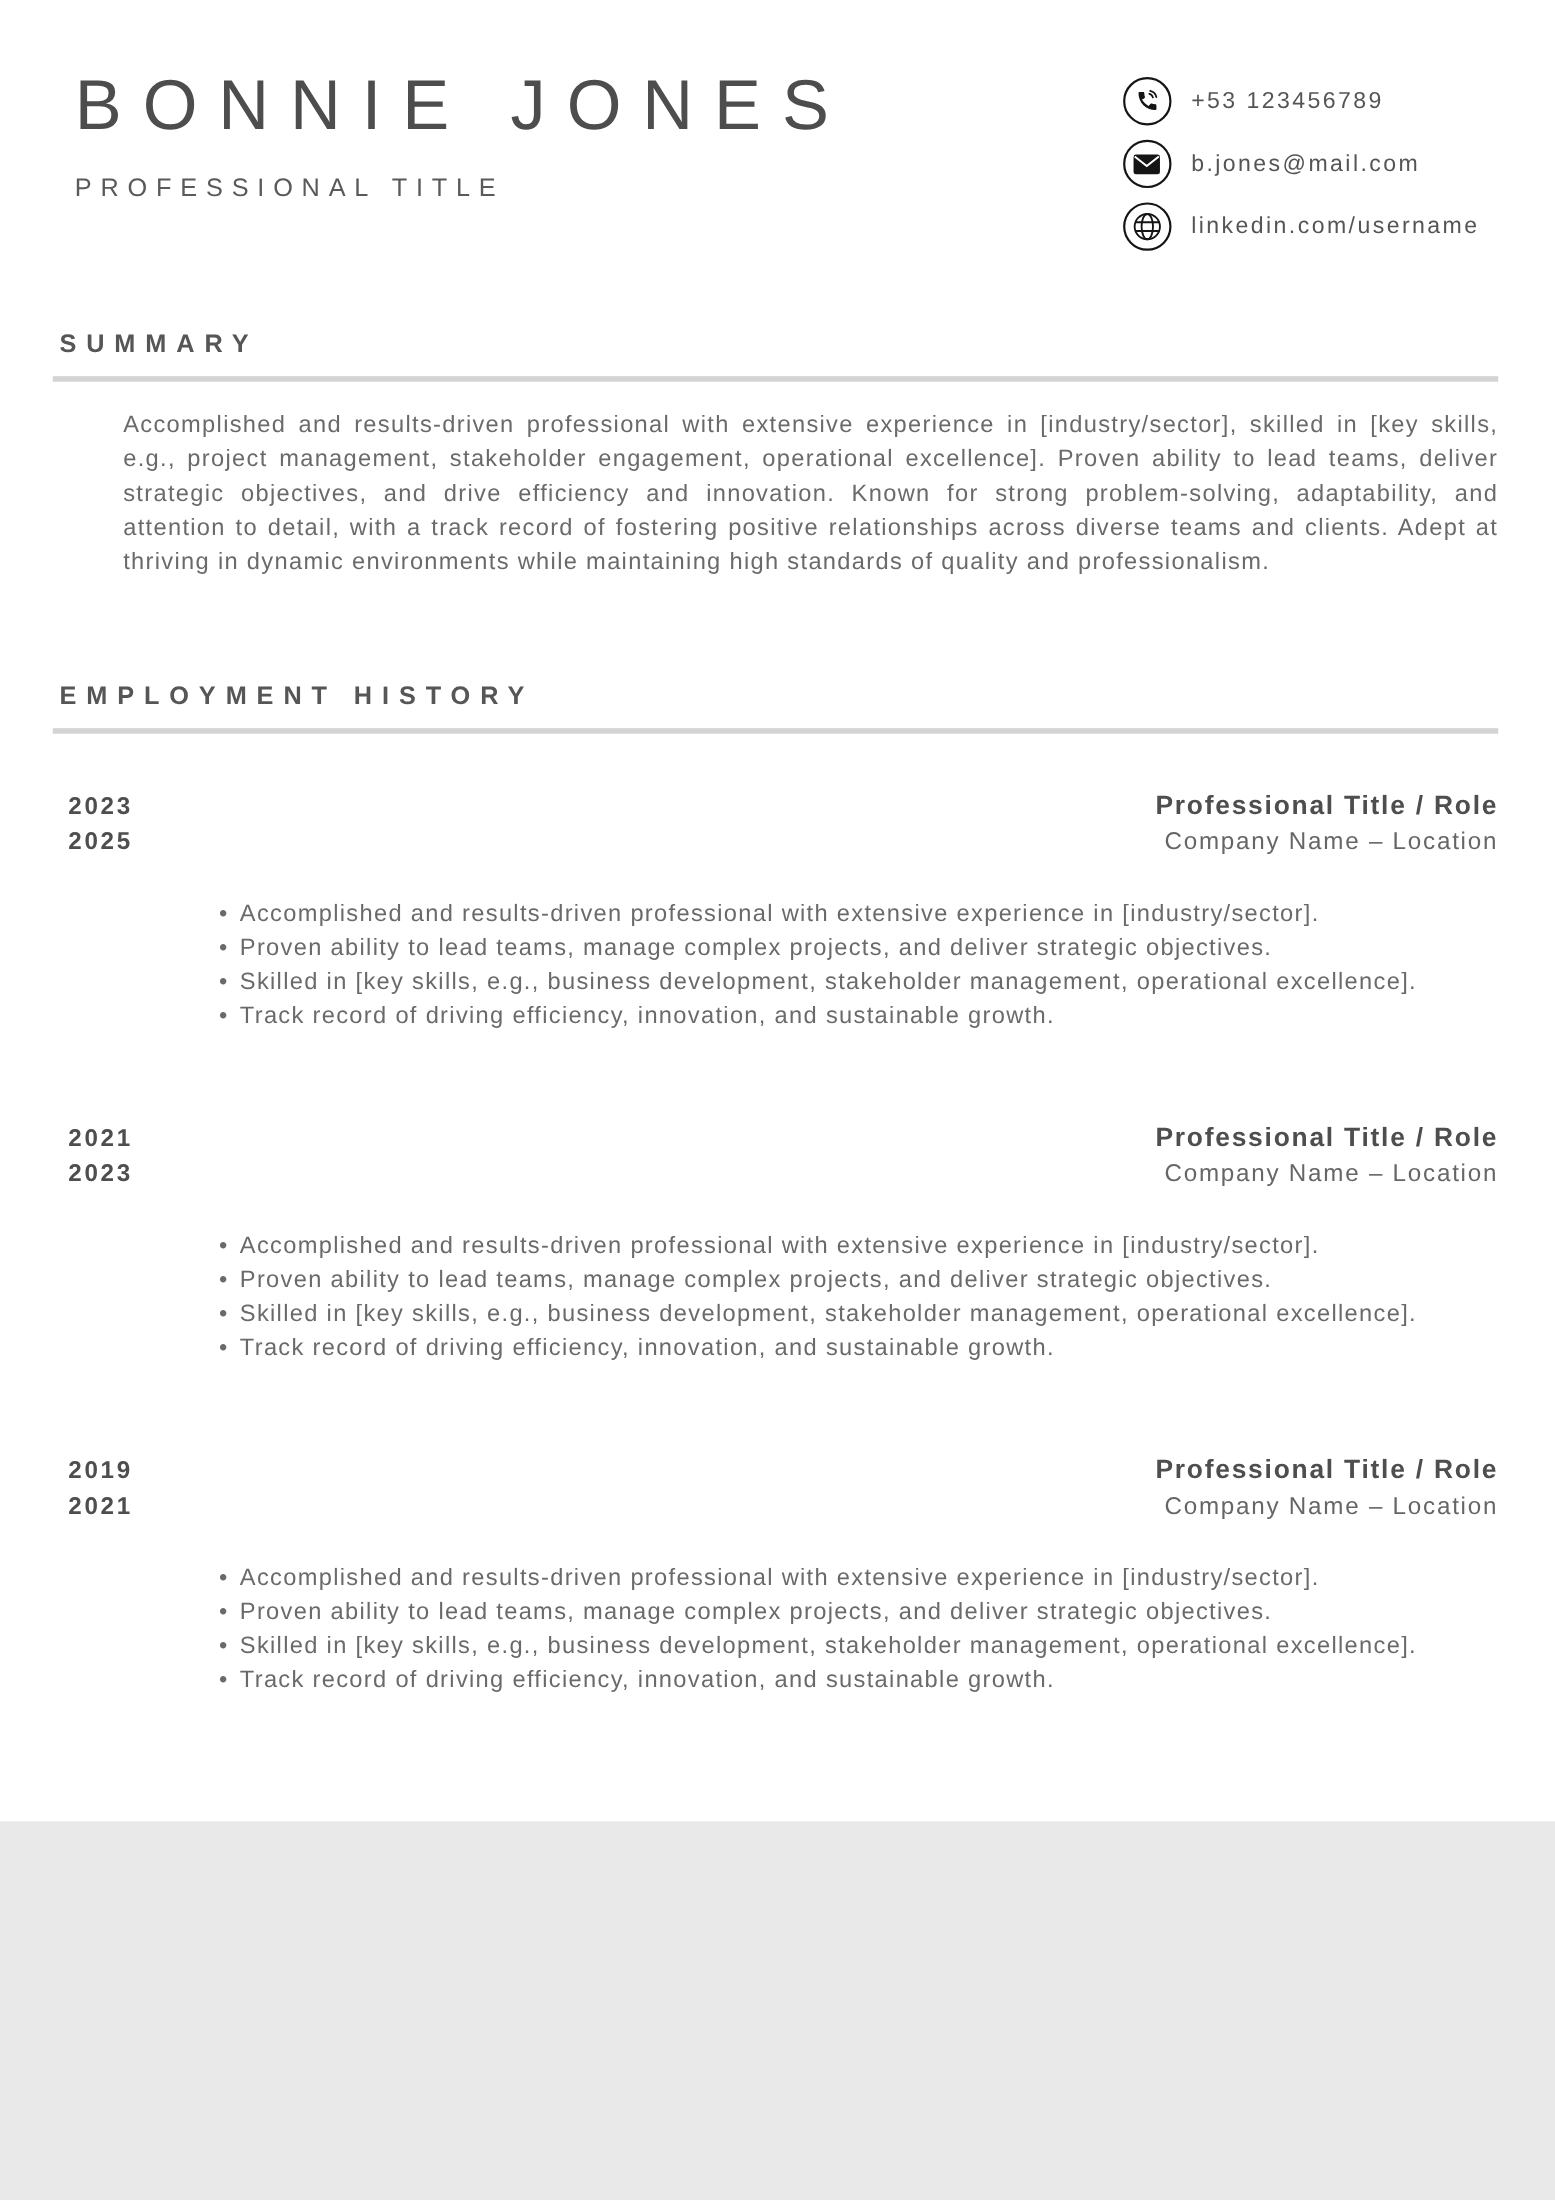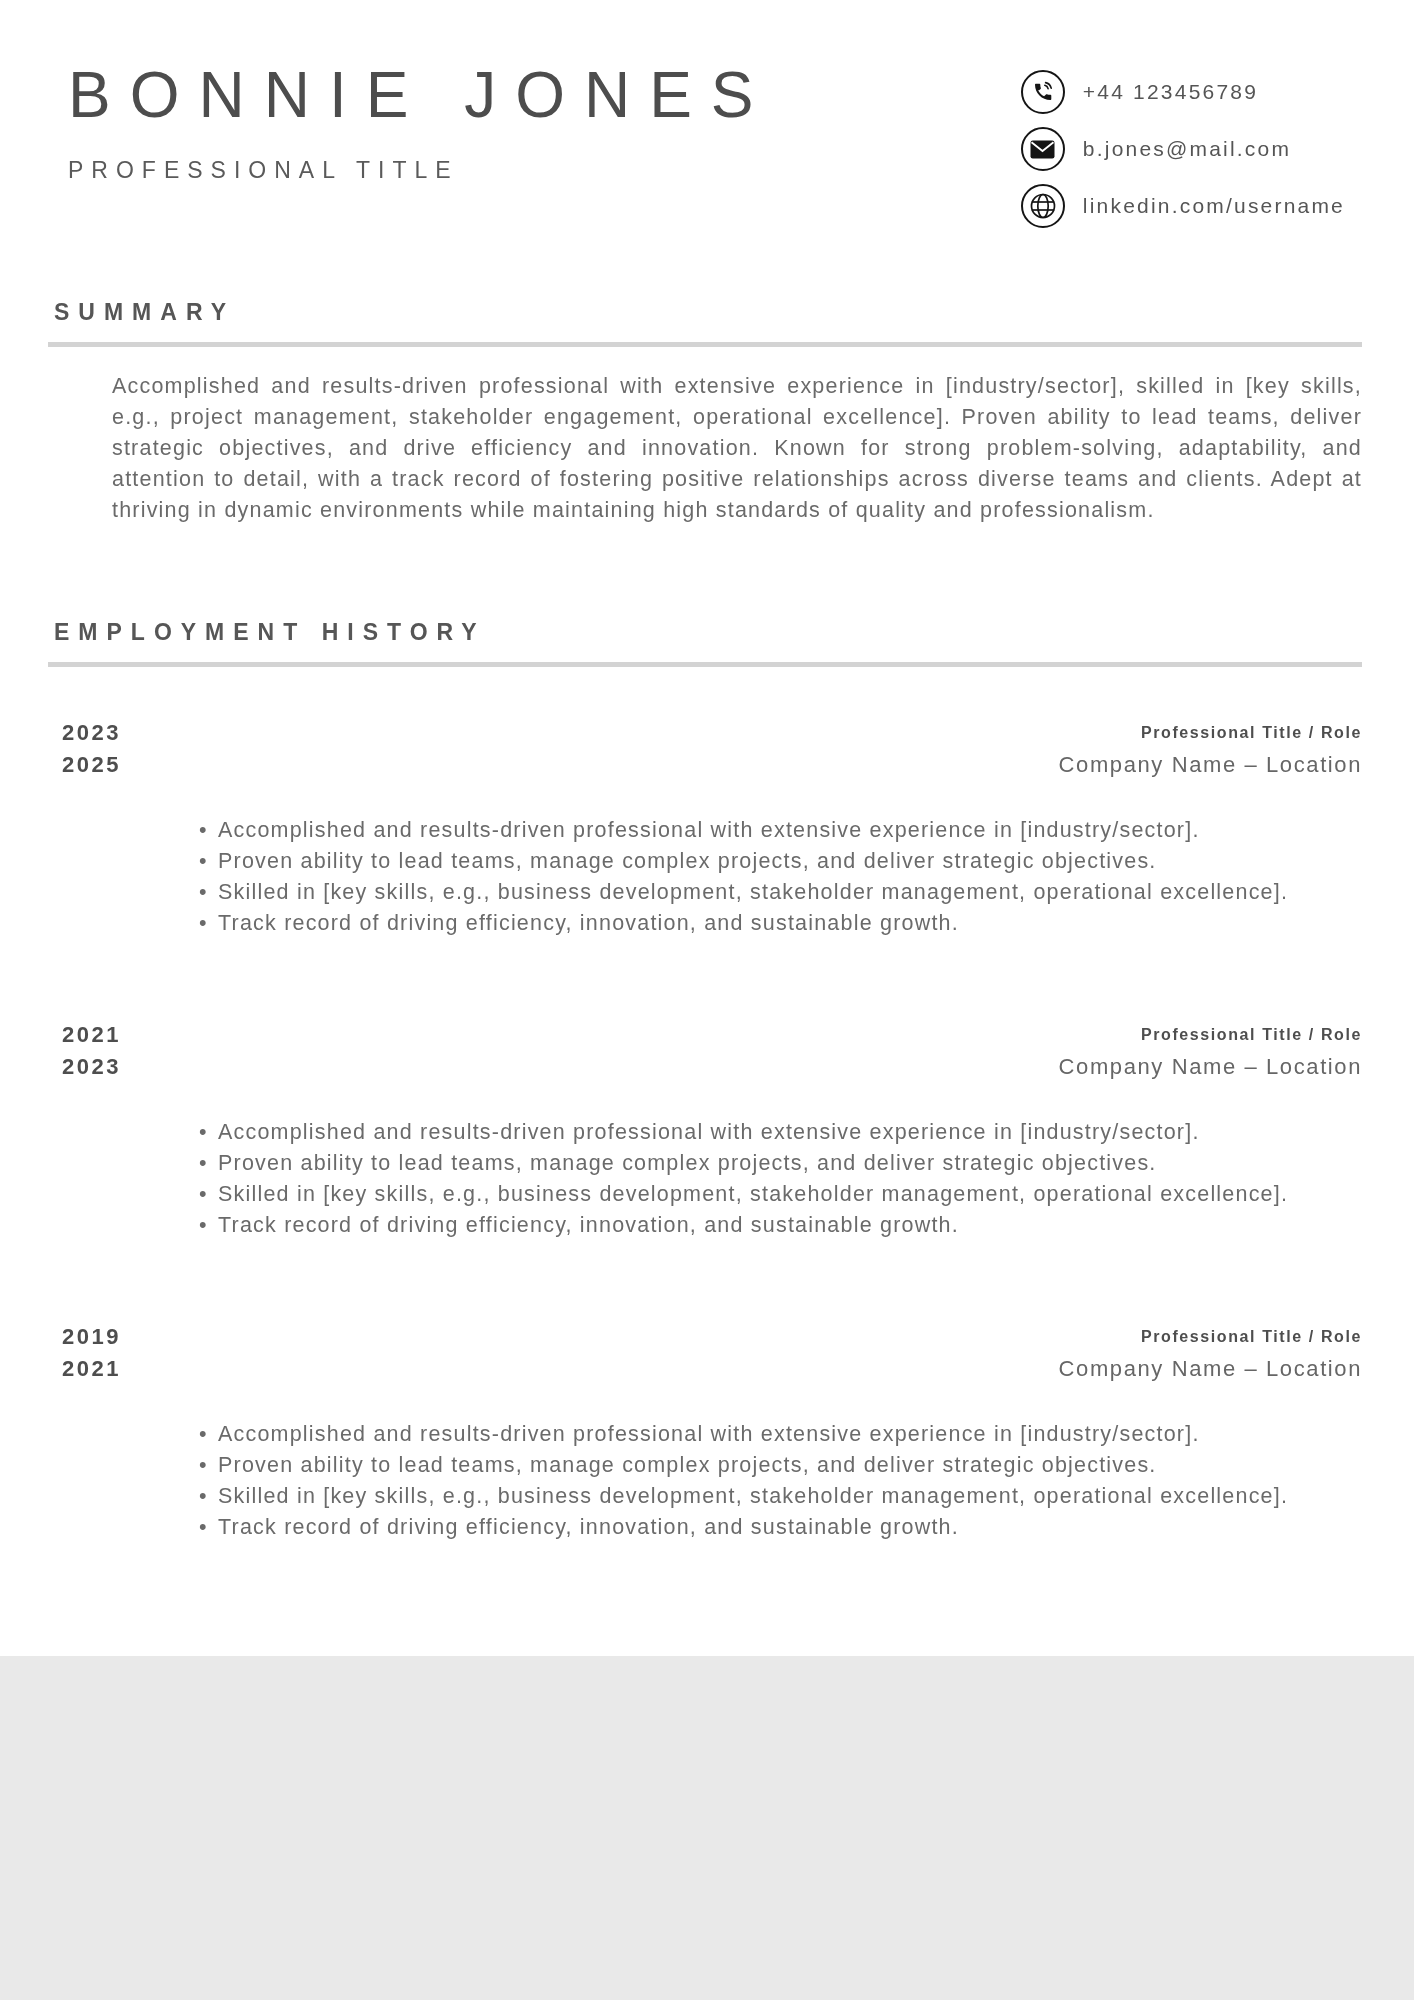--- a/index.html
+++ b/index.html
@@ -36,21 +36,21 @@
   .summary-text { margin:24px 0 0 64px; font-size:21.5px; line-height:31px;
             letter-spacing:1.2px; color:#6a6a6a; text-align:justify; }
 
   
   .job { margin-top:50px; }
   .job + .job { margin-top:80px; }
   .job-head { display:flex; justify-content:space-between; align-items:flex-start; }
   .job-years { margin-left:14px; font-size:22px; font-weight:700; color:#4e4e4e;
             letter-spacing:2.5px; line-height:32px; }
   .job-role  { text-align:right; line-height:32px; }
-  .job-title { font-size:16px; font-weight:700; color:#4e4e4e; letter-spacing:1.6px; }
+  .job-title { font-size:24px; font-weight:700; color:#4e4e4e; letter-spacing:1.6px; }
   .job-company { font-size:22px; font-weight:400; color:#666666; letter-spacing:1.6px; }
 
   ul.bullets { margin:34px 0 0 0; padding:0 0 0 170px; list-style:none; }
   ul.bullets li { position:relative; font-size:21.5px; line-height:31px;
             letter-spacing:1.2px; color:#6a6a6a; text-align:justify; }
   ul.bullets li::before { content:"\2022"; position:absolute; left:-19px; top:0;
             color:#6a6a6a; }
 </style>
 </head>
 <body>
@@ -65,21 +65,21 @@
 
     <div class="contacts">
       <div class="contact-row">
         <span class="contact-icon">
           <svg width="24" height="24" viewBox="0 0 24 24">
             <path fill="#151515" d="M7.1 10.3c1.3 2.6 3.4 4.7 6 6l1.9-1.9c.25-.25.62-.33.94-.22 1.05.35 2.18.54 3.36.54.55 0 1 .45 1 1v3.3c0 .55-.45 1-1 1C10.9 20 4 13.1 4 4.7c0-.55.45-1 1-1h3.3c.55 0 1 .45 1 1 0 1.18.19 2.31.54 3.36.1.32.03.69-.23.95l-1.51 1.29z"></path>
             <path fill="none" stroke="#151515" stroke-width="1.6" stroke-linecap="round" d="M13.8 5.3c1.6.4 2.9 1.7 3.3 3.3"></path>
             <path fill="none" stroke="#151515" stroke-width="1.6" stroke-linecap="round" d="M14.6 2.6c2.8.6 5 2.8 5.6 5.6"></path>
           </svg>
         </span>
-        <span class="contact-text">+44 123456789</span>
+        <span class="contact-text">+53 123456789</span>
       </div>
 
       <div class="contact-row">
         <span class="contact-icon">
           <svg width="25" height="19" viewBox="0 0 25 19">
             <rect x="0.5" y="0.5" width="24" height="18" rx="2.2" fill="#151515"></rect>
             <path d="M1.5 2.2 12.5 11 23.5 2.2" fill="none" stroke="#ffffff" stroke-width="1.8"></path>
           </svg>
         </span>
         <span class="contact-text">b.jones@mail.com</span>

